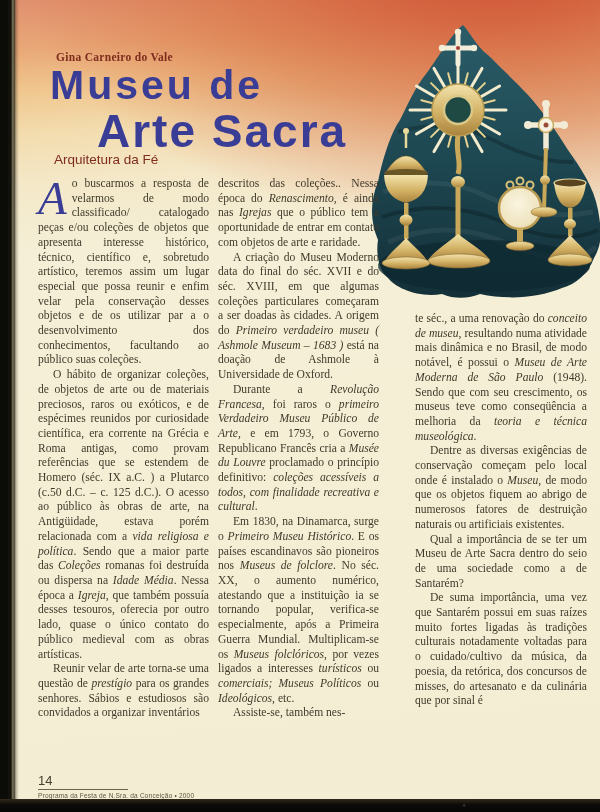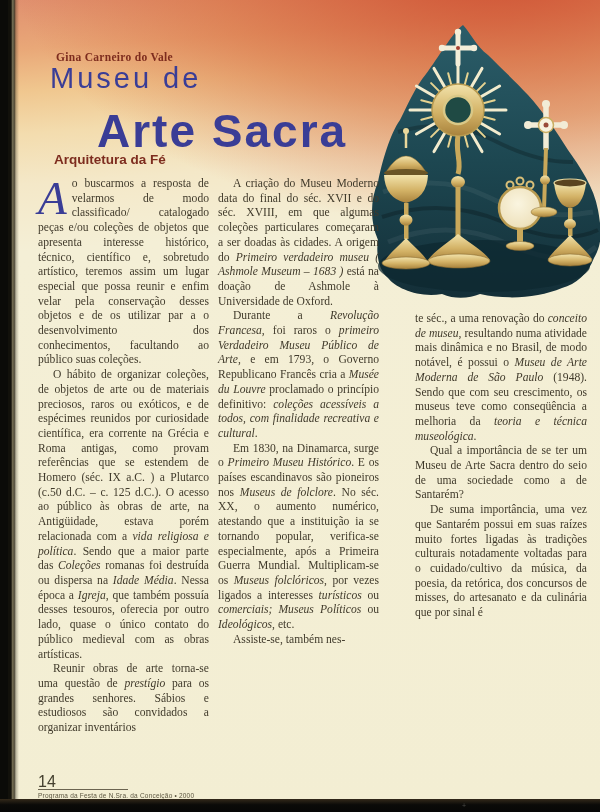--- a/index.html
+++ b/index.html
@@ -19,46 +19,46 @@
   }
   .author {
     position:absolute; left:48px; top:51px;
     font-family:"Liberation Serif",serif; font-weight:bold; font-size:11.5px;
     color:var(--heading-red,#7d2c1e); letter-spacing:.3px;
   }
   .title1,.title2 {
     position:absolute; left:42px; margin:0;
     font-family:"Liberation Sans",sans-serif; color:var(--title-blue,#3a3d96);
   }
-  .title1 { top:62px;  font-size:29px; font-weight:400; letter-spacing:3px; }
+  .title1 { top:62px;  font-size:41px; font-weight:700; letter-spacing:3px; }
   .title2 { top:104px; font-size:46px; font-weight:800; letter-spacing:2px;margin-left:47px; }
   .subtitle {
     position:absolute; left:46px; top:152px;
-    font-family:"Liberation Sans",sans-serif; font-weight:bold; font-size:13.5px;
+    font-family:"Liberation Sans",sans-serif; font-weight:normal; font-size:13.5px;
     color:var(--heading-red,#7d2c1e);
   }
   .photo { position:absolute; left:350px; top:12px; width:244px; height:292px; }
   .col {
     position:absolute; text-align:justify;
     color:var(--body-text,#403a2b); font-size:11.6px; line-height:14.7px;
   }
   .col p { margin:0; }
   .col p.indent { text-indent:15px; }
   .col p.gap { }
   .col em { font-style:italic; }
   #col1 { left:30px;  top:177px; width:171px; }
   #col2 { left:210px; top:177px; width:161px; }
   #col3 { left:407px; top:312px; width:172px; }
   .dropcap {
     float:left; font-family:"Liberation Serif",serif; font-style:italic;
     font-size:47px; line-height:37px; padding:3px 5px 0 0;
     color:var(--title-blue,#4238 97); color:var(--title-blue,#423897);
   }
   .pageno {
-    position:absolute; left:30px; top:773px; font-size:16px; color:#45402f;
+    position:absolute; left:30px; top:773px; font-size:13px; color:#45402f;
     font-family:"Liberation Sans",sans-serif;
   }
   .footer-rule { position:absolute; left:30px; top:789px; width:90px; height:1px; background:#6b6450; }
   .footer-text {
     position:absolute; left:30px; top:792px; font-size:6.5px; color:#5c5640;
     font-family:"Liberation Sans",sans-serif; letter-spacing:.2px;
   }
   .bottom-strip {
     position:absolute; left:0; bottom:0; width:600px; height:13px;
     background:linear-gradient(180deg,#33291a 0%,#0a0a08 45%,#070706 100%);
@@ -159,30 +159,32 @@
         <rect x="210" y="196" width="4.5" height="28" fill="#c9a85a"></rect>
         <ellipse cx="212" cy="212" rx="6" ry="5" fill="url(#goldGrad)"></ellipse>
         <path fill="url(#goldGrad)" d="M212,223 C205,231 195,239 190,247 L234,247 C229,239 219,231 212,223 Z"></path>
         <ellipse cx="212" cy="248" rx="22" ry="6" fill="url(#goldGrad)" stroke="#8a6c30" stroke-width="0.6"></ellipse>
       </g>
     </svg>
 
     <div class="col" id="col1">
         <p class=""><span class="dropcap">A</span><span>o buscarmos a resposta de velarmos de modo classificado/ catalogado peças e/ou coleções de objetos que apresenta interesse histórico, técnico, científico e, sobretudo artístico, teremos assim um lugar especial que possa reunir e enfim velar pela conservação desses objetos e de os utilizar par a o desenvolvimento dos conhecimentos, facultando ao público suas coleções.</span></p>
         <p class="indent "><span>O hábito de organizar coleções, de objetos de arte ou de materiais preciosos, raros ou exóticos, e de espécimes reunidos por curiosidade científica, era corrente na Grécia e Roma antigas, como provam referências que se estendem de Homero (séc. IX a.C. ) a Plutarco (c.50 d.C. – c. 125 d.C.). O acesso ao público às obras de arte, na Antigüidade, estava porém relacionada com a </span><em>vida religiosa e política</em><span>. Sendo que a maior parte das </span><em>Coleções</em><span> romanas foi destruída ou dispersa na </span><em>Idade Média</em><span>. Nessa época a </span><em>Igreja</em><span>, que também possuía desses tesouros, oferecia por outro lado, quase o único contato do público medieval com as obras artísticas.</span></p>
-        <p class="indent "><span>Reunir obras de arte torna-se uma questão de </span><em>prestígio</em><span> para os grandes senhores. Sábios e estudiosos são convidados a organizar inventários</span></p>
+        <p class="indent "><span>Reunir velar de arte torna-se uma questão de </span><em>prestígio</em><span> para os grandes senhores. Sábios e estudiosos são convidados a organizar inventários</span></p>
       </div>
     <div class="col" id="col2">
+        <p class=""><span>descritos das coleções.. Nessa época do </span><em>Renascimento</em><span>, é ainda nas </span><em>Igrejas</em><span> que o público tem a oportunidade de entrar em contato com objetos de arte e raridade.</span></p>
         <p class="indent "><span>A criação do Museu Moderno data do final do séc. XVII e do séc. XVIII, em que algumas coleções particulares começaram a ser doadas às cidades. A origem do </span><em>Primeiro verdadeiro museu ( Ashmole Museum – 1683 )</em><span> está na doação de Ashmole à Universidade de Oxford.</span></p>
         <p class="indent "><span>Durante a </span><em>Revolução Francesa</em><span>, foi raros o </span><em>primeiro Verdadeiro Museu Público de Arte</em><span>, e em 1793, o Governo Republicano Francês cria a </span><em>Musée du Louvre</em><span> proclamado o princípio definitivo: </span><em>coleções acessíveis a todos, com finalidade recreativa e cultural</em><span>.</span></p>
         <p class="indent "><span>Em 1830, na Dinamarca, surge o </span><em>Primeiro Museu Histórico</em><span>. E os países escandinavos são pioneiros nos </span><em>Museus de folclore</em><span>. No séc. XX, o aumento numérico, atestando que a instituição ia se tornando popular, verifica-se especialmente, após a Primeira Guerra Mundial. Multiplicam-se os </span><em>Museus folclóricos</em><span>, por vezes ligados a interesses </span><em>turísticos</em><span> ou </span><em>comerciais; Museus Políticos</em><span> ou </span><em>Ideológicos</em><span>, etc.</span></p>
         <p class="indent "><span>Assiste-se, também nes-</span></p>
       </div>
     <div class="col" id="col3">
         <p class=""><span>te séc., a uma renovação do </span><em>conceito de museu</em><span>, resultando numa atividade mais dinâmica e no Brasil, de modo notável, é possui o </span><em>Museu de Arte Moderna de São Paulo</em><span> (1948). Sendo que com seu crescimento, os museus teve como conseqüência a melhoria da </span><em>teoria e técnica museológica</em><span>.</span></p>
+        <p class="indent "><span>Dentre as diversas exigências de conservação começam pelo local onde é instalado o </span><em>Museu</em><span>, de modo que os objetos fiquem ao abrigo de numerosos fatores de destruição naturais ou artificiais existentes.</span></p>
         <p class="indent gap"><span>Qual a importância de se ter um Museu de Arte Sacra dentro do seio de uma sociedade como a de Santarém?</span></p>
         <p class="indent "><span>De suma importância, uma vez que Santarém possui em suas raízes muito fortes ligadas às tradições culturais notadamente voltadas para o cuidado/cultivo da música, da poesia, da retórica, dos concursos de misses, do artesanato e da culinária que por sinal é</span></p>
       </div>
 
     <div class="pageno">14</div>
     <div class="footer-rule"></div>
     <div class="footer-text">Programa da Festa de N.Sra. da Conceição • 2000</div>
   </div>
 
   <div class="bottom-strip">

